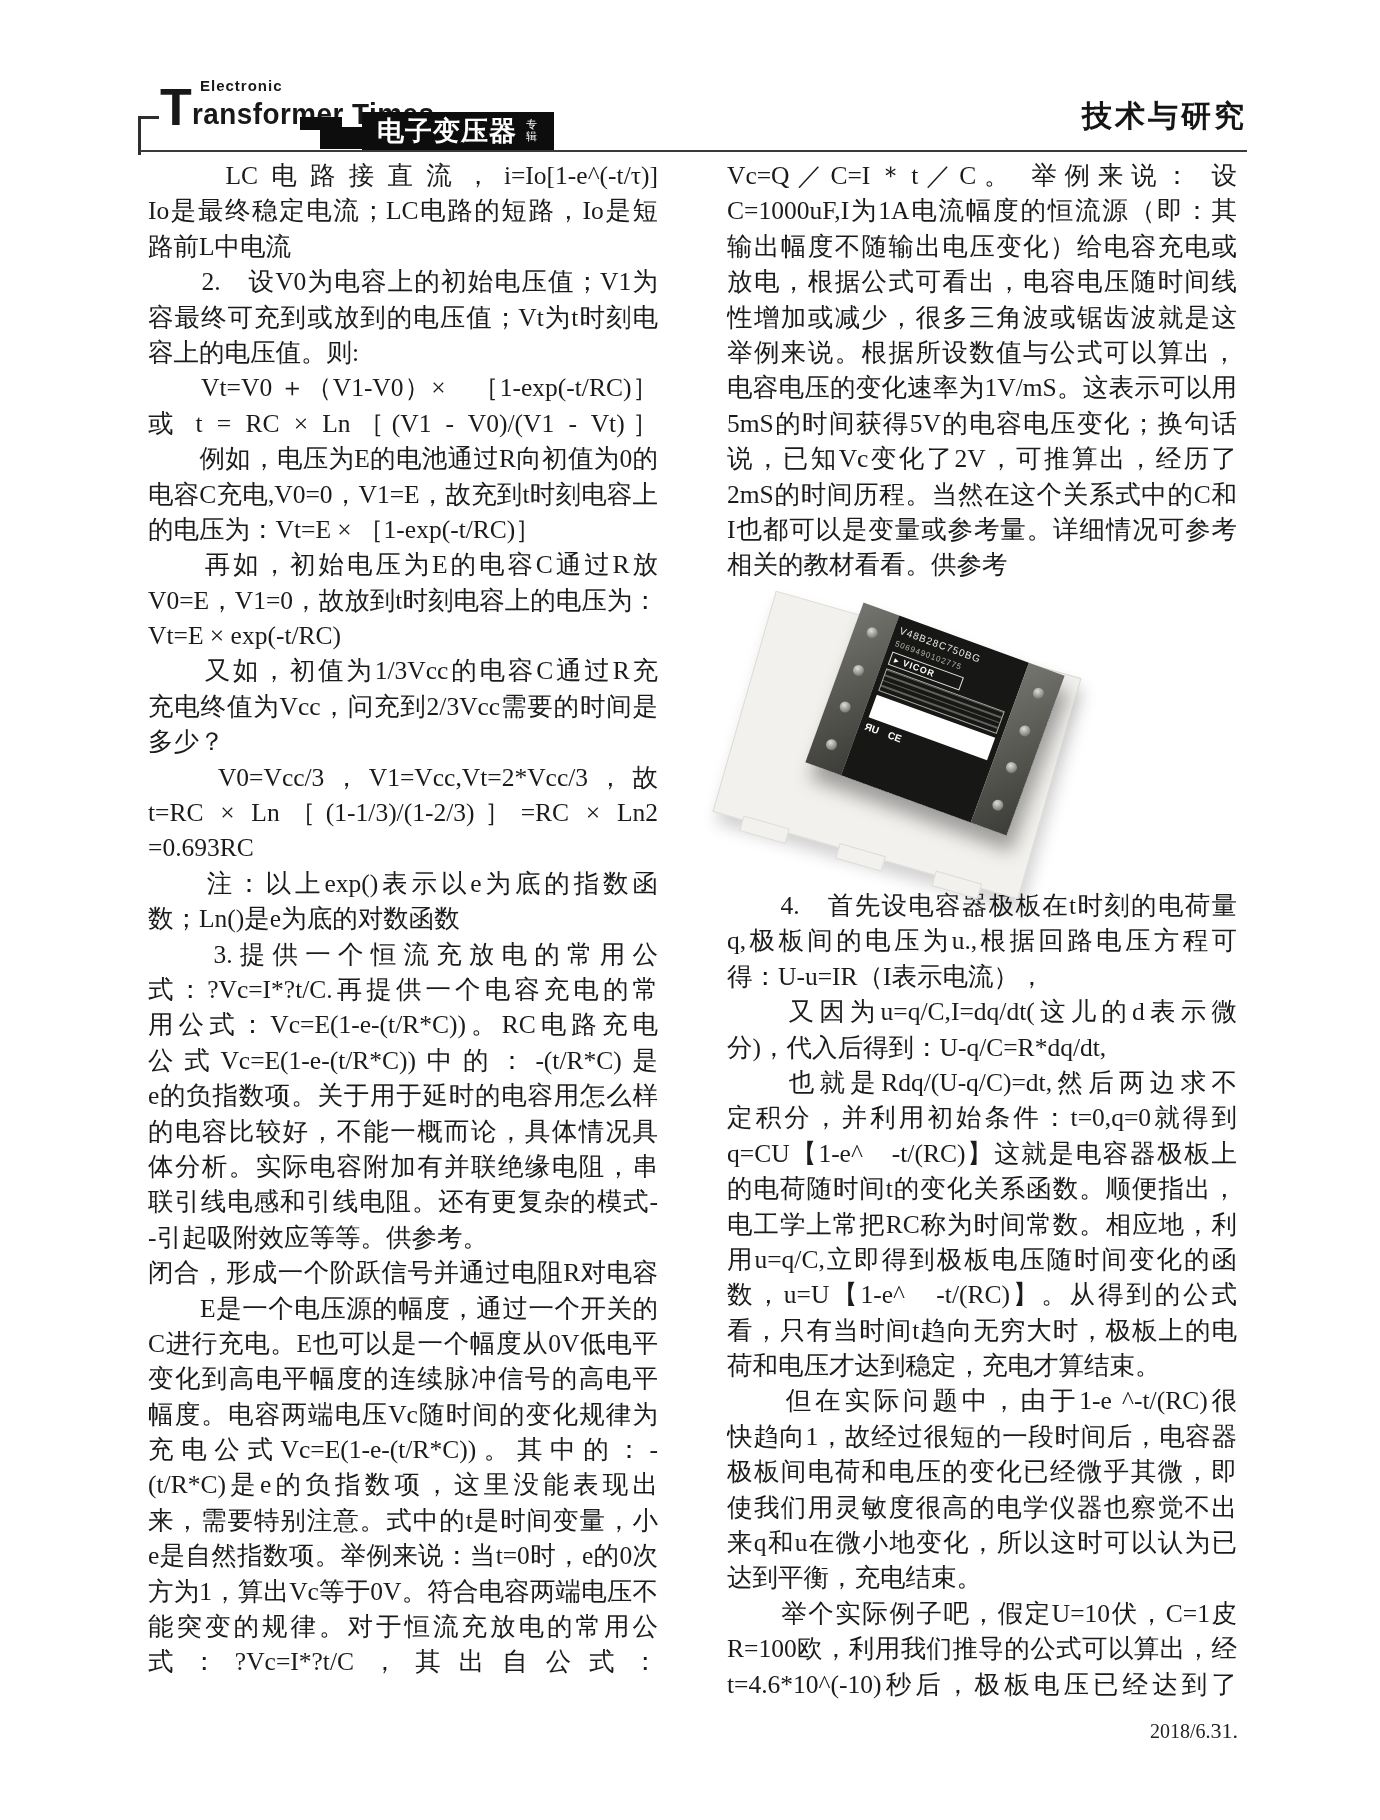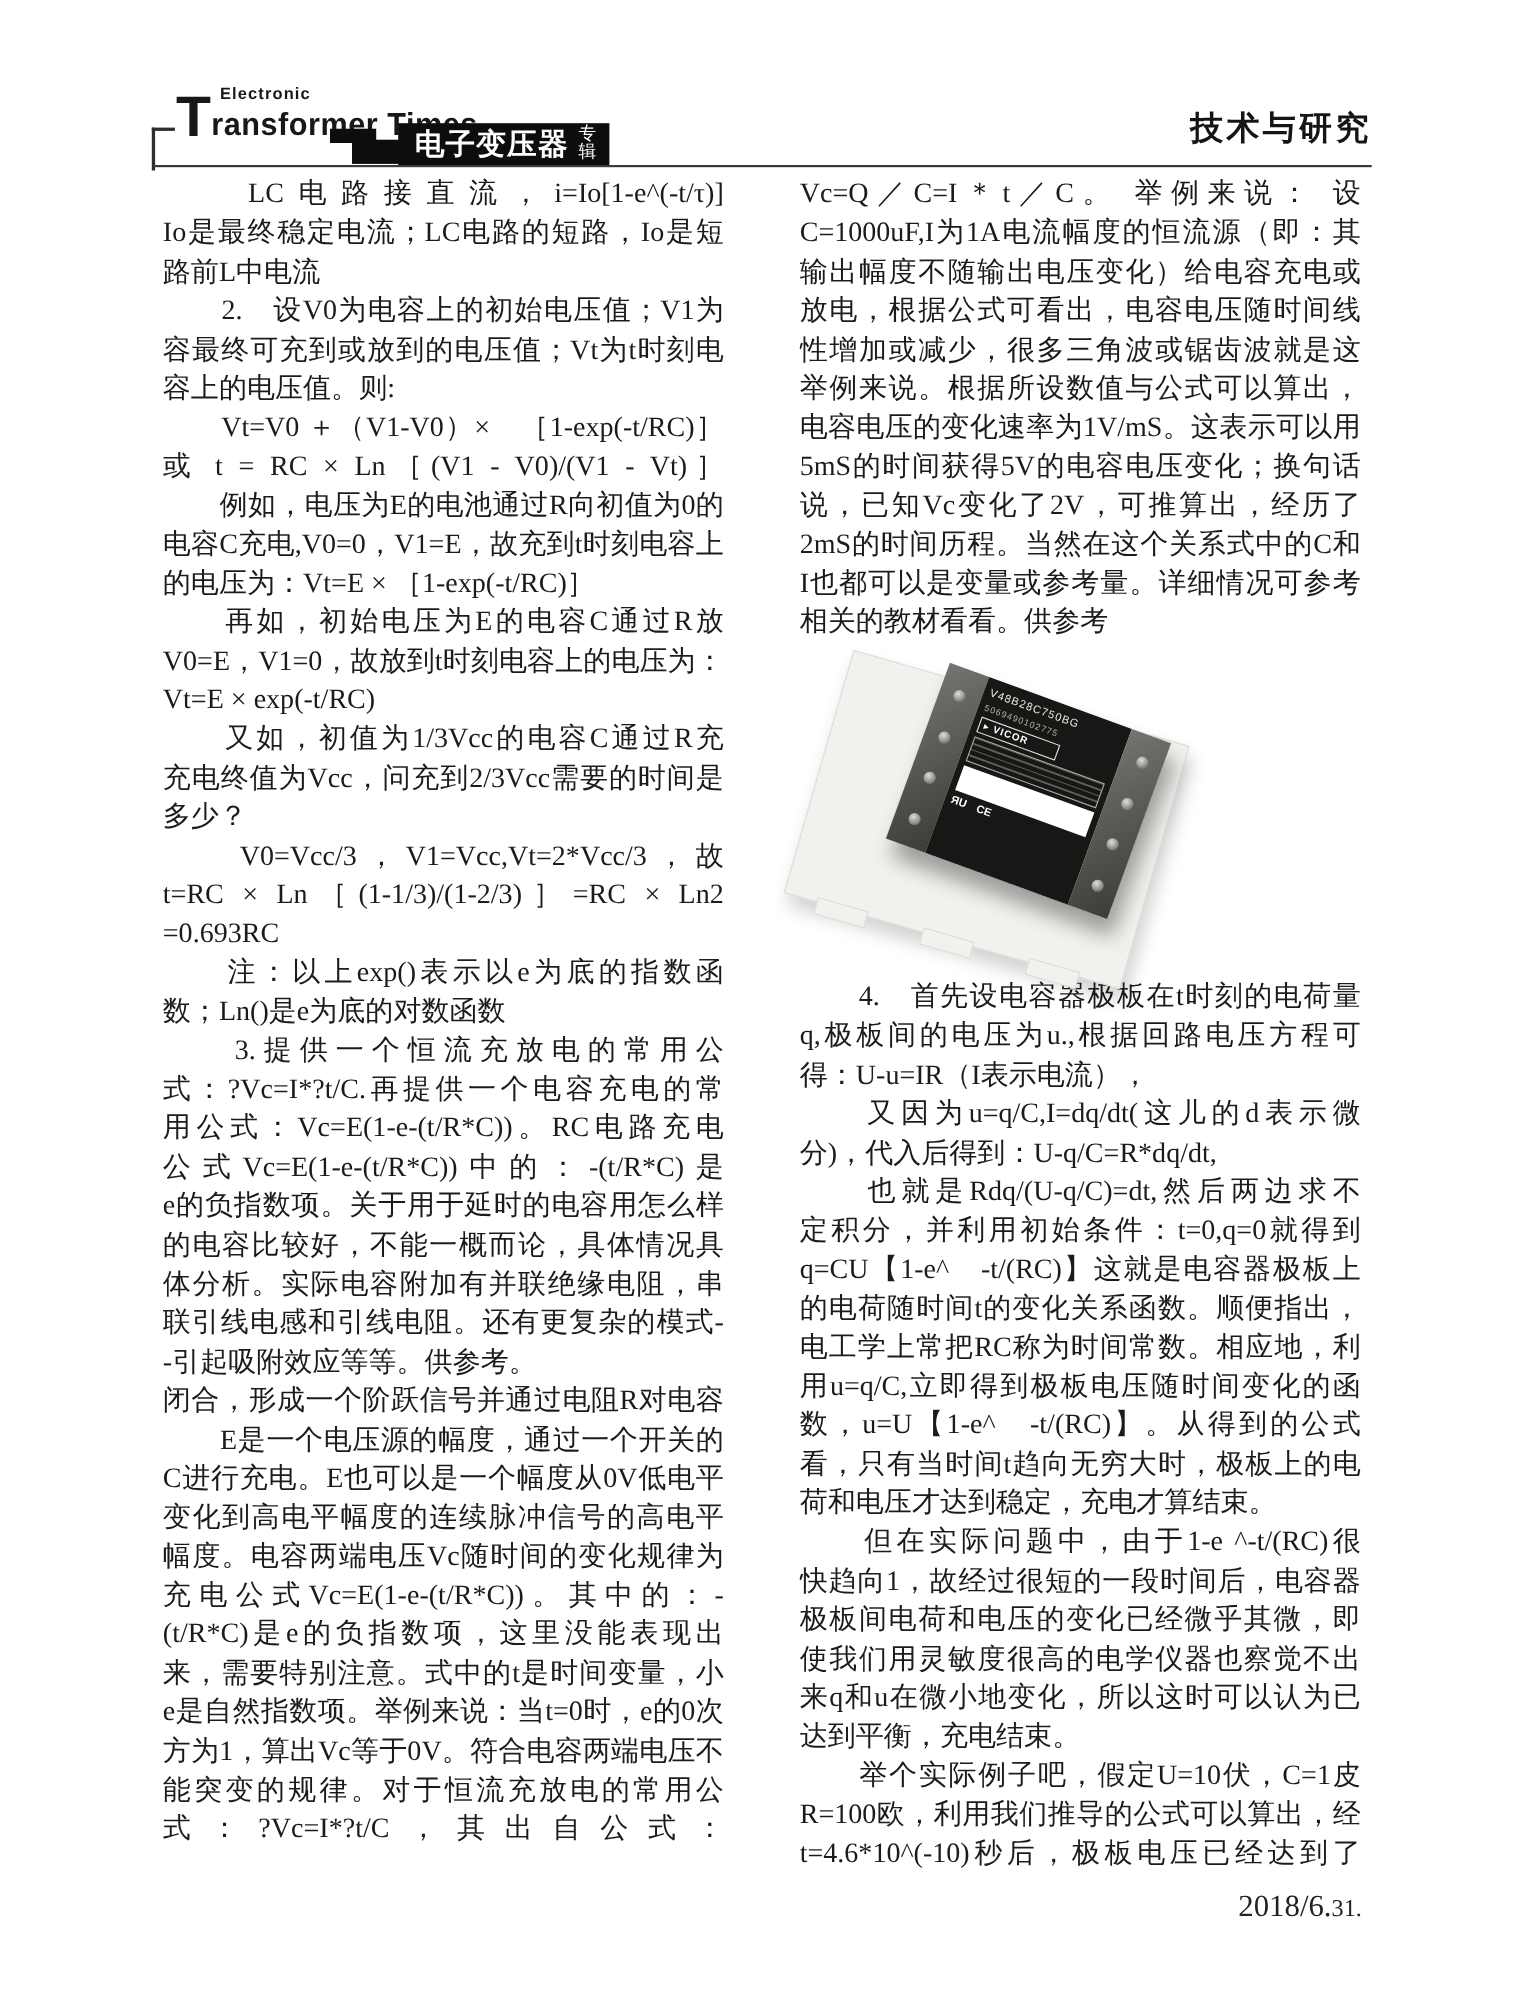--- a/index.html
+++ b/index.html
@@ -16,21 +16,21 @@
   .logo .bigT{font-size:52px;font-weight:bold;line-height:0.8;}
   .logo .rest{font-size:29px;font-weight:bold;letter-spacing:0.5px;transform:scaleX(.96);transform-origin:left;}
   .logo .dash{font-size:29px;font-weight:bold;margin-left:6px;}
   .head-rule{position:absolute;left:140px;top:150px;width:1107px;height:2px;background:#3a3a3a;}
   .badge-step1{position:absolute;left:300px;top:117px;width:42px;height:13px;background:#0d0d0d;}
   .badge-step2{position:absolute;left:320px;top:127px;width:50px;height:22px;background:#0d0d0d;}
   .badge{position:absolute;left:362px;top:112px;width:192px;height:38px;background:#0d0d0d;
         display:flex;align-items:center;justify-content:center;gap:9px;}
   .badge .main{color:#fff;font-size:27px;font-weight:bold;letter-spacing:1px;
         font-family:"Liberation Sans","DejaVu Sans",sans-serif;}
-  .badge .sub{color:#fff;font-size:16px;line-height:1.05;width:13px;
+  .badge .sub{color:#fff;font-size:11px;line-height:1.05;width:13px;
         font-family:Liberation Serif, serif;}
   .section-title{position:absolute;right:133px;top:96px;font-size:30px;font-weight:900;
         letter-spacing:3px;color:#151515;
         font-family:Liberation Serif, serif;}
 
   
   .col{position:absolute;width:510px;}
   .col-left{left:148px;top:158px;}
   .col-right-top{left:727px;top:158px;}
   .col-right-bottom{left:727px;top:888px;}
@@ -59,21 +59,21 @@
   .specbox{border:1px solid #c9c9c4;height:22px;
         background:repeating-linear-gradient(0deg,transparent 0 4px,#6e6e68 4px 6px);
         background-size:100% 11px;opacity:.85;}
   .barcode{background:#fff;height:20px;padding:2px 3px;}
   .barcode .bars{height:100%;
         background:repeating-linear-gradient(90deg,#101010 0 2px,#fff 2px 4px,#101010 4px 5px,#fff 5px 9px,#101010 9px 12px,#fff 12px 14px);}
   .marks{display:flex;gap:10px;color:#fff;font-size:10px;font-weight:bold;}
 
   
   .footer{position:absolute;right:142px;top:1718px;color:#222;}
-  .footer .issue{font-size:28px;text-align:center;}
+  .footer .issue{font-size:20px;text-align:center;}
   .footer .pageno{font-size:22px;}
 </style>
 </head>
 <body>
 
 <div class="page">
 
   <div class="logo-bracket"></div>
   <div class="logo">
     <span class="small">Electronic</span>

